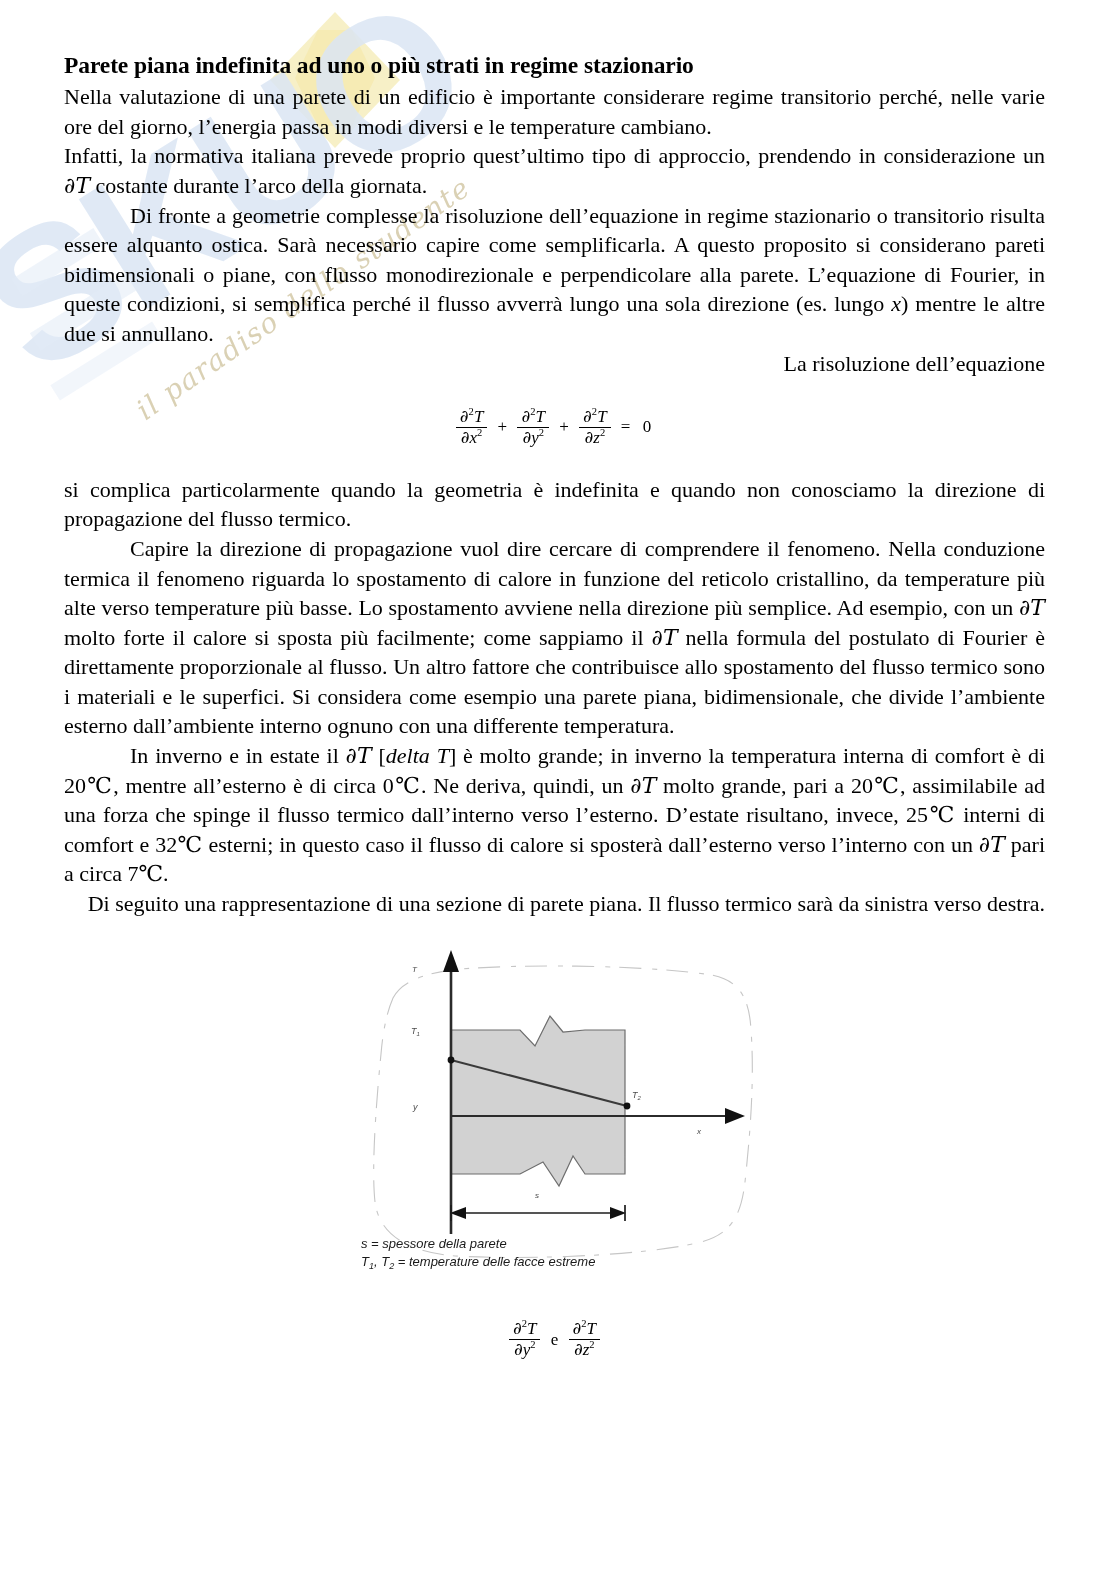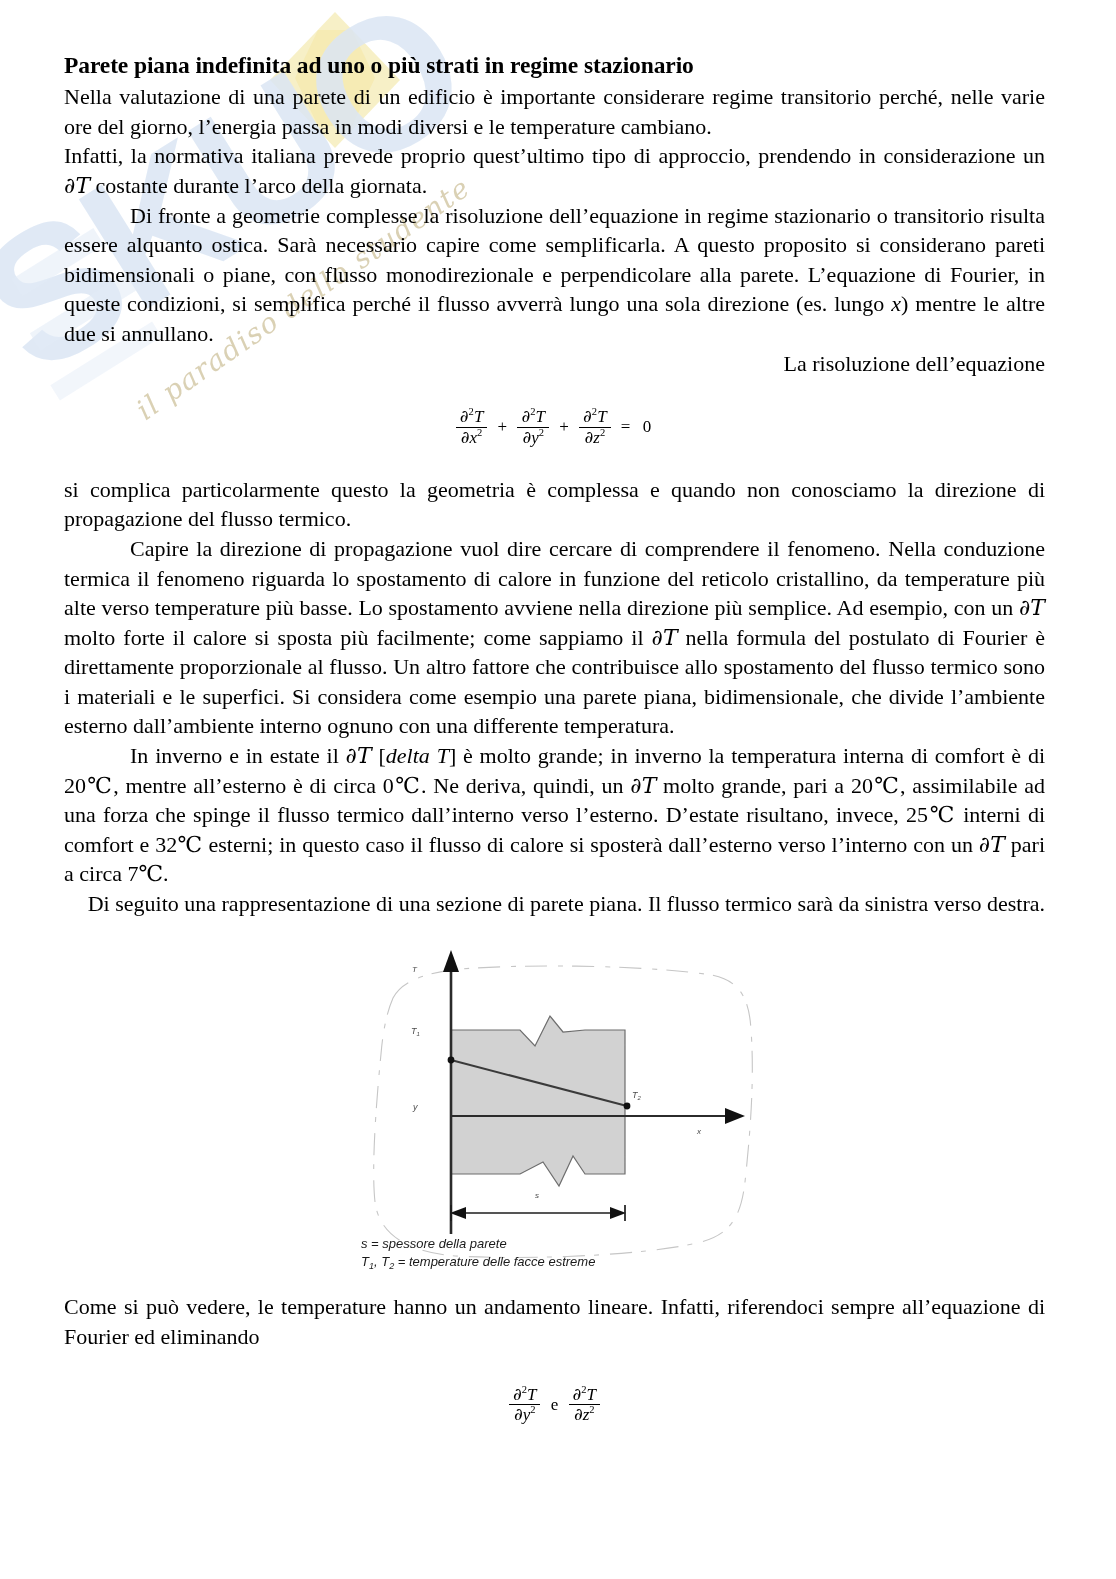--- a/index.html
+++ b/index.html
@@ -156,21 +156,21 @@
       </span>
       <span class="mo">+</span>
       <span class="frac">
         <span class="num"><span class="partial">∂</span><sup class="exp">2</sup><span class="mi">T</span></span>
         <span class="den"><span class="partial">∂</span><span class="mi">z</span><sup class="exp">2</sup></span>
       </span>
       <span class="mo">=</span>
       <span class="mo tight">0</span>
     </div>
 
-    <p class="para noindent">si complica particolarmente questo la geometria è complessa e quando non conosciamo la direzione di propagazione del flusso termico.</p>
+    <p class="para noindent">si complica particolarmente quando la geometria è indefinita e quando non conosciamo la direzione di propagazione del flusso termico.</p>
 
     <p class="para indent"><span>Capire la direzione di propagazione vuol dire cercare di comprendere il fenomeno. Nella conduzione termica il fenomeno riguarda lo spostamento di calore in funzione del reticolo cristallino, da temperature più alte verso temperature più basse. Lo spostamento avviene nella direzione più semplice. Ad esempio, con un </span><span class="it partial">∂T</span><span> molto forte il calore si sposta più facilmente; come sappiamo il </span><span class="it partial">∂T</span><span> nella formula del postulato di Fourier è direttamente proporzionale al flusso. Un altro fattore che contribuisce allo spostamento del flusso termico sono i materiali e le superfici. Si considera come esempio una parete piana, bidimensionale, che divide l’ambiente esterno dall’ambiente interno ognuno con una differente temperatura.</span></p>
 
     <p class="para indent"><span>In inverno e in estate il </span><span class="it partial">∂T</span>&nbsp;[<span class="it">delta T</span>]<span> è molto grande; in inverno la temperatura interna di comfort è di 20℃, mentre all’esterno è di circa 0℃. Ne deriva, quindi, un </span><span class="it partial">∂T</span><span> molto grande, pari a 20℃, assimilabile ad una forza che spinge il flusso termico dall’interno verso l’esterno. D’estate risultano, invece, 25℃ interni di comfort e 32℃ esterni; in questo caso il flusso di calore si sposterà dall’esterno verso l’interno con un </span><span class="it partial">∂T</span><span> pari a circa 7℃.</span></p>
 
 
     <p class="para noindent left">Di seguito una rappresentazione di una sezione di parete piana. Il flusso termico sarà da sinistra verso destra.</p>
 
     <div id="figure-wrap">
       <svg width="420" height="352" viewBox="0 0 420 352" xmlns="http://www.w3.org/2000/svg">
@@ -213,21 +213,20 @@
         <text x="68" y="176" font-family="'Liberation Sans', sans-serif" font-size="9" font-style="italic" fill="#4a4a4a">y</text>
         <text x="287" y="164" font-family="'Liberation Sans', sans-serif" font-size="9" font-style="italic" fill="#4a4a4a">T<tspan font-size="6" dy="2">2</tspan></text>
         <text x="352" y="200" font-family="'Liberation Sans', sans-serif" font-size="8" font-style="italic" fill="#4a4a4a">x</text>
         <text x="190" y="264" font-family="'Liberation Sans', sans-serif" font-size="8" font-style="italic" fill="#4a4a4a">s</text>
 
         <text x="16" y="314" font-family="'Liberation Sans', sans-serif" font-size="13" font-style="italic" fill="#1a1a1a">s = spessore della parete</text>
         <text x="16" y="332" font-family="'Liberation Sans', sans-serif" font-size="13" font-style="italic" fill="#1a1a1a">T<tspan font-size="9" dy="3">1</tspan><tspan dy="-3">, T</tspan><tspan font-size="9" dy="3">2</tspan><tspan dy="-3"> = temperature delle facce estreme</tspan></text>
       </svg>
     </div>
 
-    <p class="para noindent">Come si può vedere, le temperature hanno un andamento lineare. Infatti, riferendoci sempre all’equazione di Fourier ed eliminando</p>
 
     <div class="eq-block second">
       <span class="frac">
         <span class="num"><span class="partial">∂</span><sup class="exp">2</sup><span class="mi">T</span></span>
         <span class="den"><span class="partial">∂</span><span class="mi">y</span><sup class="exp">2</sup></span>
       </span>
       <span class="mo mi">e</span>
       <span class="frac">
         <span class="num"><span class="partial">∂</span><sup class="exp">2</sup><span class="mi">T</span></span>
         <span class="den"><span class="partial">∂</span><span class="mi">z</span><sup class="exp">2</sup></span>

